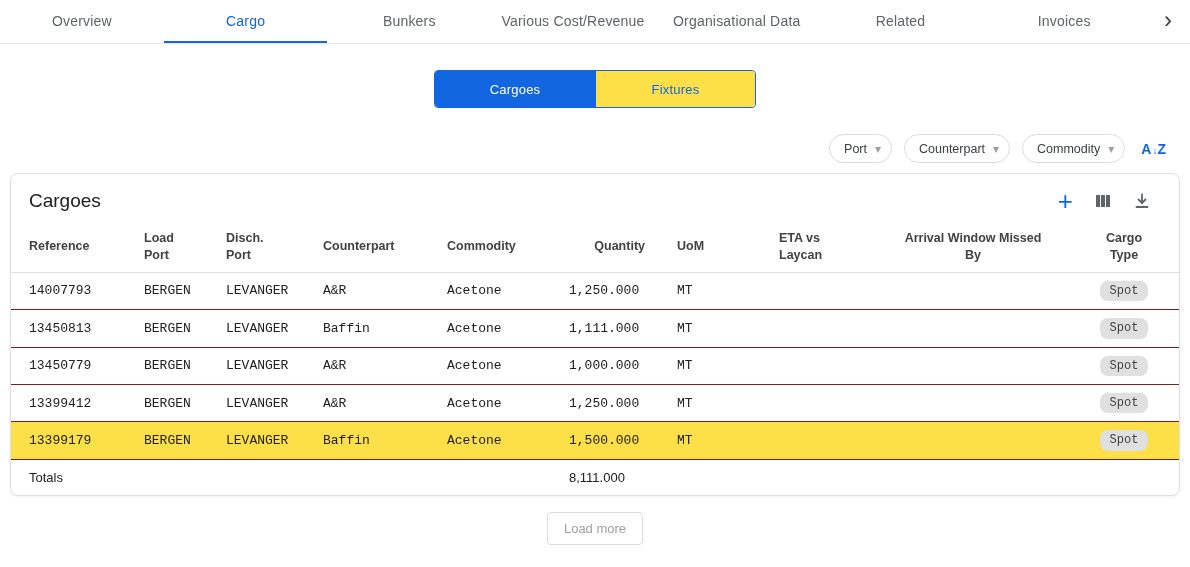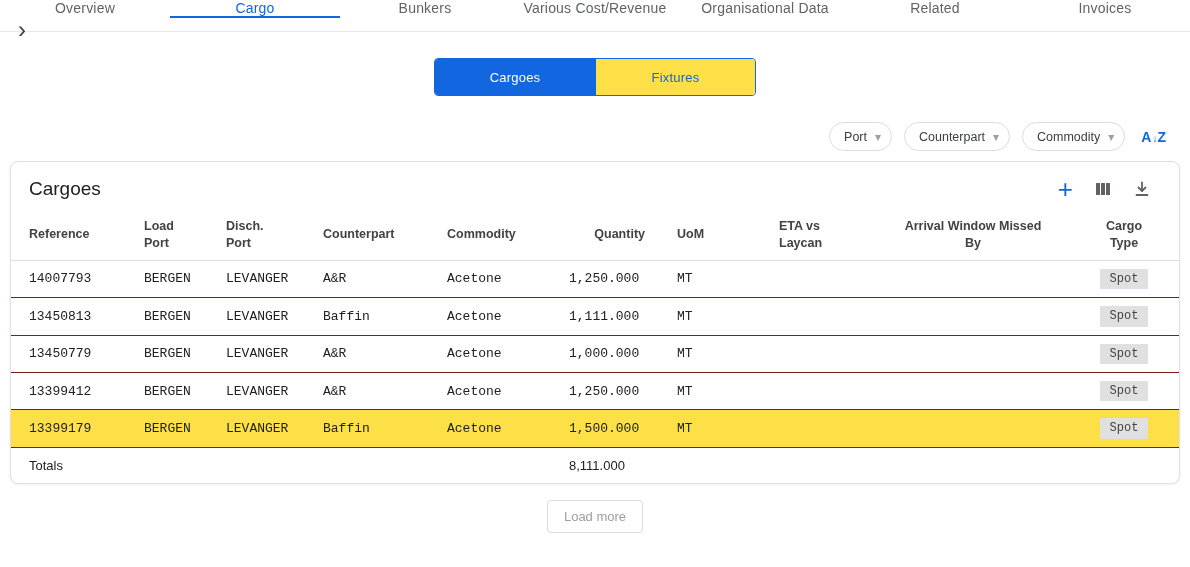--- a/index.html
+++ b/index.html
@@ -6,21 +6,21 @@
   html, body { width: 1190px; }
   body {
     height: 567px;
     background: #ffffff;
     font-family: "Liberation Sans", "DejaVu Sans", sans-serif;
     color: #212121;
     overflow: hidden;
   }
 
   
-  .topnav { height: 32px; display: flex; align-items: stretch; border-bottom: 1px solid #e8e8e8; flex-direction: column; }
+  .topnav { height: 44px; display: flex; align-items: stretch; border-bottom: 1px solid #e8e8e8; }
   .tabs { flex: 1; display: flex; }
   .tab {
     flex: 1; display: flex; align-items: center; justify-content: center;
     font-size: 14px; color: #5f6368; cursor: pointer; text-decoration: none;
     border-bottom: 2px solid transparent; letter-spacing: .2px;
   }
   .tab.active { color: var(--accent, #1266e0); border-bottom-color: var(--accent, #1266e0); }
   .nav-chevron {
     width: 44px; display: flex; align-items: center; justify-content: center;
     font-size: 24px; line-height: 1; color: #3c4043; cursor: pointer; padding-bottom: 4px;
@@ -73,21 +73,21 @@
   th.al-left { text-align: left; }
   th.al-right { text-align: right; padding-right: 24px; }
   th.al-center { text-align: center; }
   td { font-size: 13px; color: #212121; padding: 8px; }
   tbody tr { border-bottom: 1px solid #7f1d1d; cursor: pointer; font-family: Liberation Mono, monospace; }
   tbody tr.highlighted { background: #fde047; }
   td.num { padding-right: 24px; }
   td.ctr { text-align: center; }
   .badge {
     display: inline-block; background: var(--badge-bg, #e0e0e0); color: var(--badge-text, #424242);
-    font-size: 12px; border-radius: 0; padding: 3px 10px; line-height: 1.2;
+    font-size: 12px; border-radius: 8px; padding: 3px 10px; line-height: 1.2;
   }
   tfoot td { font-weight: 400; font-size: 13px; padding: 10px 8px; }
 
   
   .loadmore-wrap { display: flex; justify-content: center; margin-top: 16px; }
   .loadmore {
     padding: 8px 16px; border: 1px solid #dadce0; border-radius: 4px;
     background: #fff; color: #9e9e9e; font-size: 13px; font-family: inherit; cursor: pointer;
   }
 </style>

